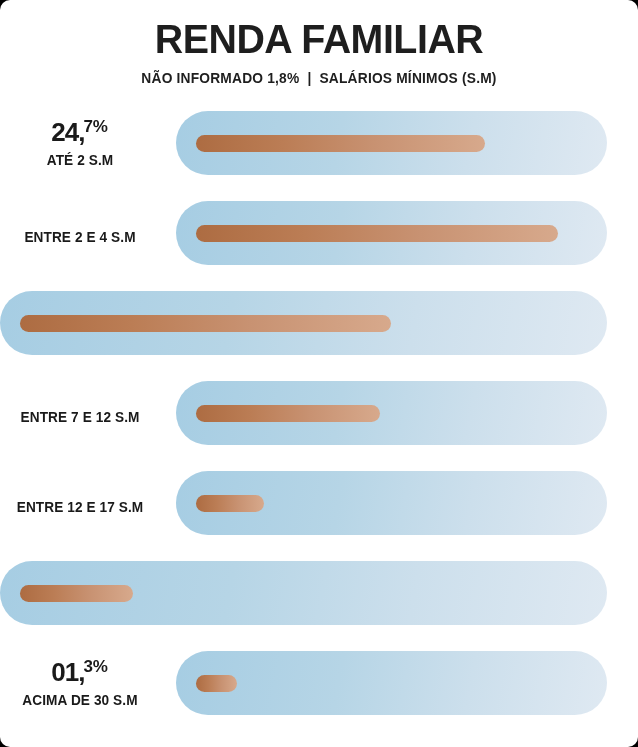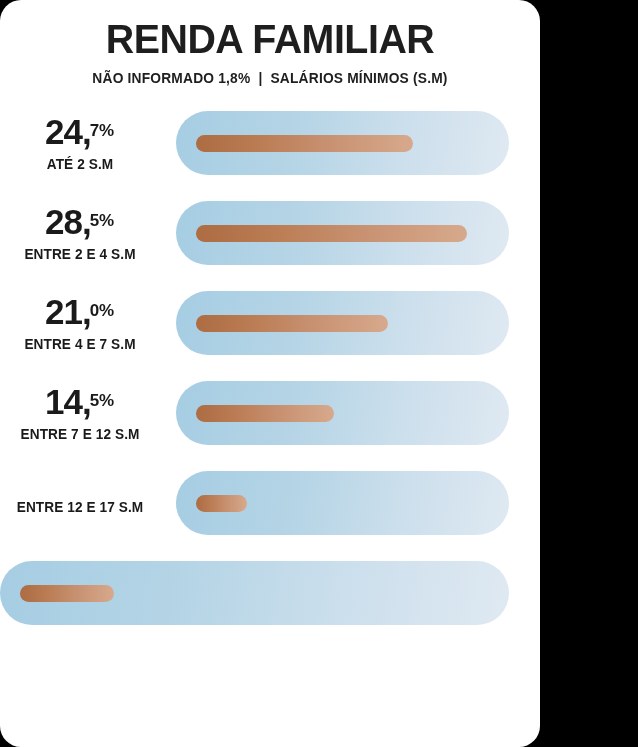--- a/index.html
+++ b/index.html
@@ -10,24 +10,24 @@
   body {
     width: 638px;
     height: 747px;
     overflow: hidden;
     font-family: "Liberation Sans", sans-serif;
     -webkit-font-smoothing: antialiased;
   }
   #card {
     position: absolute;
     left: 0; top: 0;
-    width: 540px;
+    width: 638px;
     height: 747px;
     background: #ffffff;
-    border-radius: 21px;
+    border-radius: 10px;
     overflow: hidden;
     box-sizing: border-box;
   }
   #header {
     padding-top: 18px;
     text-align: center;
   }
   #title {
     font-family: "Liberation Sans", sans-serif;
     font-size: 41px;
@@ -64,21 +64,21 @@
     text-align: center;
     flex: 0 0 176px;
   }
   .value-line {
     display: block;
     line-height: 1;
     white-space: nowrap;
     color: #1a1a1a;
   }
   .value-int {
-    font-size: 35px;
+    font-size: 26px;
     font-weight: 700;
     letter-spacing: -1px;
   }
   .value-dec {
     font-size: 17px;
     font-weight: 700;
     vertical-align: super;
     position: relative;
     top: -2px;
     left: -1px;
@@ -137,74 +137,75 @@
     </div>
     <div class="bar-col">
       <div class="track">
         <div class="fill" style="width: calc(74% - 29.6px);"></div>
       </div>
     </div>
   </div>
 
   <div class="row">
     <div class="label-col">
+      <span class="cat-label">ENTRE 2 E 4 S.M</span>
+    </div>
+    <div class="bar-col">
+      <div class="track">
+        <div class="fill" style="width: calc(92.5% - 37px);"></div>
+      </div>
+    </div>
+  </div>
+
+  <div class="row">
+    <div class="bar-col">
+      <div class="track">
+        <div class="fill" style="width: calc(65.5% - 26.2px);"></div>
+      </div>
+    </div>
+  </div>
+
+  <div class="row">
+    <div class="label-col">
+      <span class="cat-label">ENTRE 7 E 12 S.M</span>
+    </div>
+    <div class="bar-col">
+      <div class="track">
+        <div class="fill" style="width: calc(47% - 18.8px);"></div>
+      </div>
+    </div>
+  </div>
+
+  <div class="row">
+    <div class="label-col">
+      <span class="cat-label">ENTRE 12 E 17 S.M</span>
+    </div>
+    <div class="bar-col">
+      <div class="track">
+        <div class="fill" style="width: calc(17.5% - 7px);"></div>
+      </div>
+    </div>
+  </div>
+
+  <div class="row">
+    <div class="bar-col">
+      <div class="track">
+        <div class="fill" style="width: calc(20% - 8px);"></div>
+      </div>
+    </div>
+  </div>
+
+  <div class="row">
+    <div class="label-col">
       <span class="value-line">
-        <span class="value-int">28,</span><span class="value-dec">5%</span>
+        <span class="value-int">01,</span><span class="value-dec">3%</span>
       </span>
-      <span class="cat-label">ENTRE 2 E 4 S.M</span>
-    </div>
-    <div class="bar-col">
-      <div class="track">
-        <div class="fill" style="width: calc(92.5% - 37px);"></div>
-      </div>
-    </div>
-  </div>
-
-  <div class="row">
-    <div class="label-col">
-      <span class="value-line">
-        <span class="value-int">21,</span><span class="value-dec">0%</span>
-      </span>
-      <span class="cat-label">ENTRE 4 E 7 S.M</span>
-    </div>
-    <div class="bar-col">
-      <div class="track">
-        <div class="fill" style="width: calc(65.5% - 26.2px);"></div>
-      </div>
-    </div>
-  </div>
-
-  <div class="row">
-    <div class="label-col">
-      <span class="value-line">
-        <span class="value-int">14,</span><span class="value-dec">5%</span>
-      </span>
-      <span class="cat-label">ENTRE 7 E 12 S.M</span>
-    </div>
-    <div class="bar-col">
-      <div class="track">
-        <div class="fill" style="width: calc(47% - 18.8px);"></div>
-      </div>
-    </div>
-  </div>
-
-  <div class="row">
-    <div class="label-col">
-      <span class="cat-label">ENTRE 12 E 17 S.M</span>
-    </div>
-    <div class="bar-col">
-      <div class="track">
-        <div class="fill" style="width: calc(17.5% - 7px);"></div>
-      </div>
-    </div>
-  </div>
-
-  <div class="row">
-    <div class="bar-col">
-      <div class="track">
-        <div class="fill" style="width: calc(20% - 8px);"></div>
-      </div>
-    </div>
-  </div>
-
+      <span class="cat-label">ACIMA DE 30 S.M</span>
+    </div>
+    <div class="bar-col">
+      <div class="track">
+        <div class="fill" style="width: calc(10.5% - 4.2px);"></div>
+      </div>
+    </div>
+  </div>
 </div>
 
 </div>
 
 </body></html>

